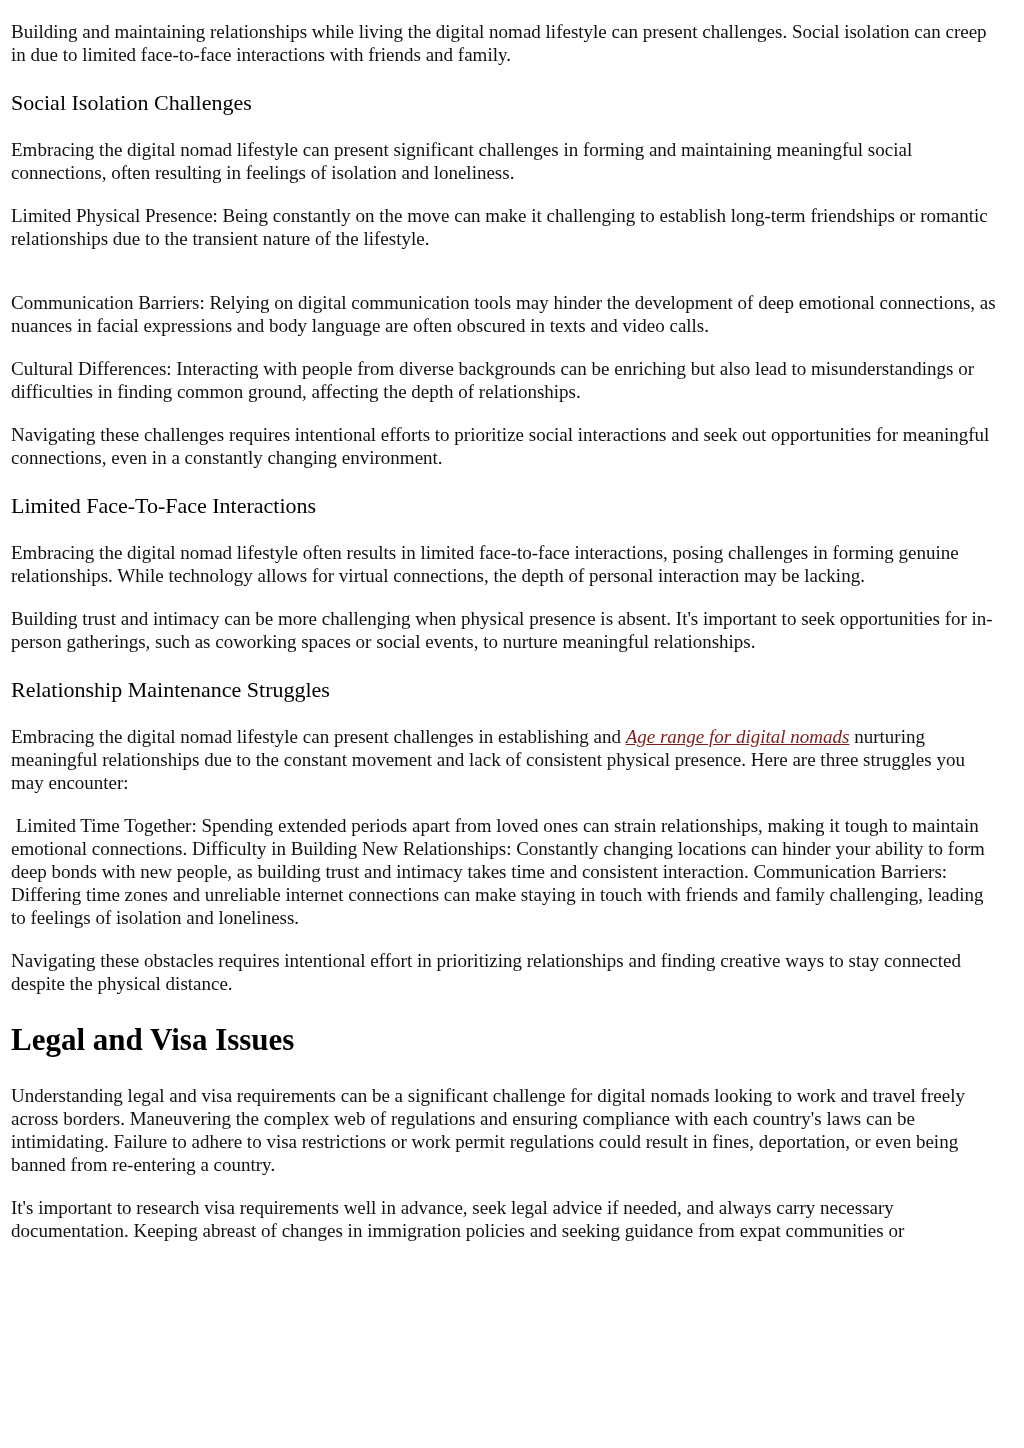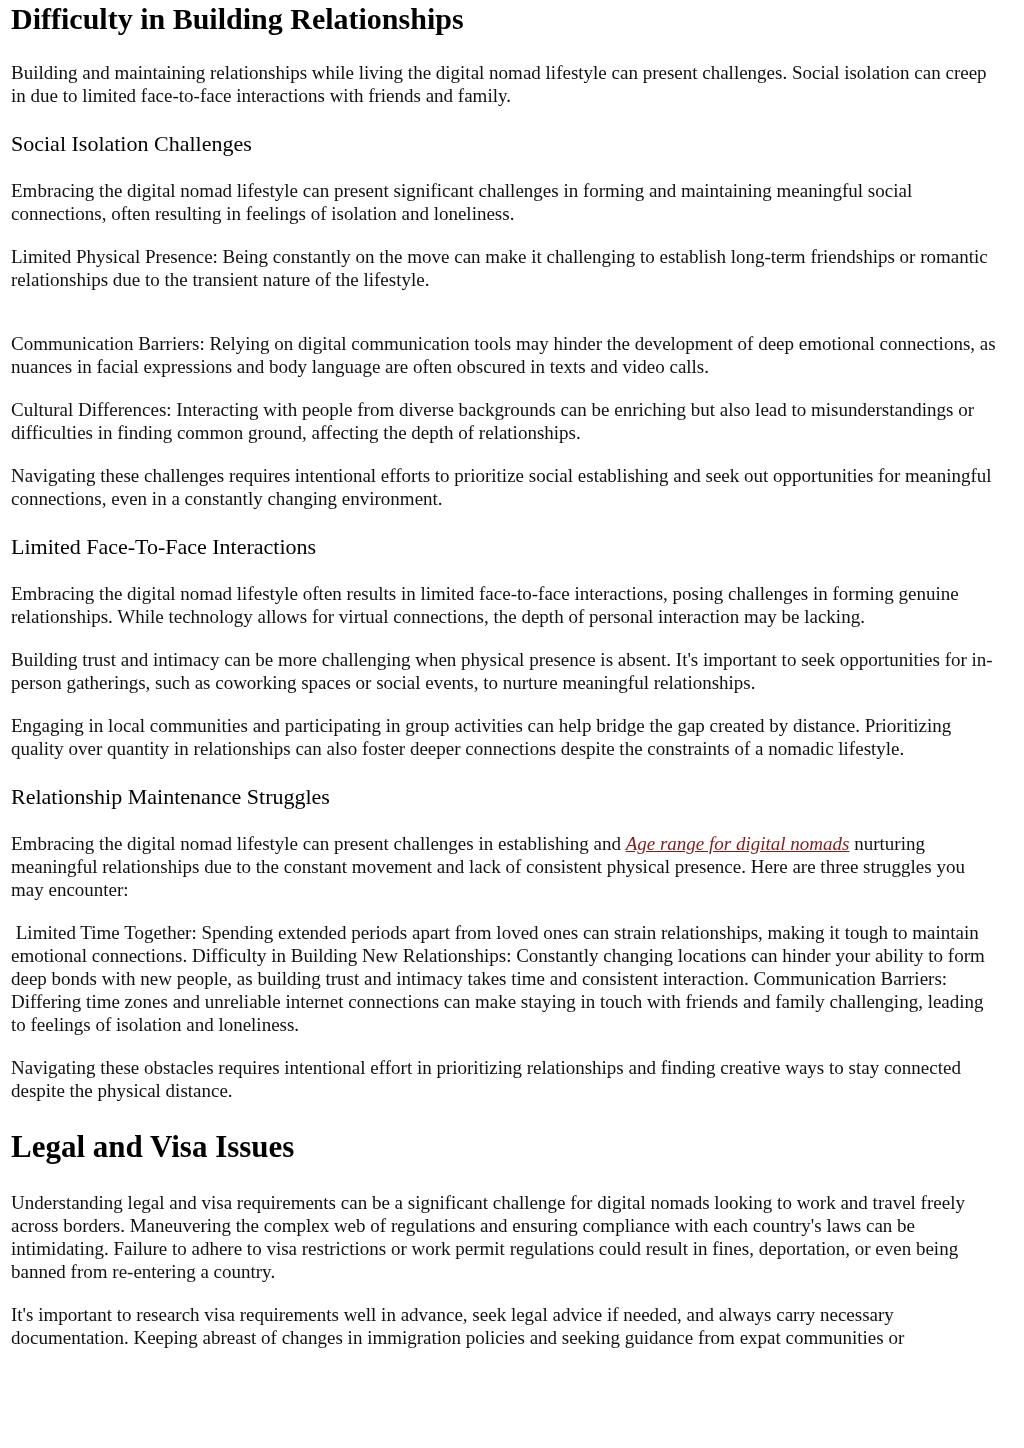--- a/index.html
+++ b/index.html
@@ -52,34 +52,32 @@
     a.link {
       color: #7f1d1d;
       font-style: italic;
       text-decoration: underline;
     }
   </style>
 </head>
 <body>
 
 <div class="content">
-  <h1>Difficulty in Building Relationships</h1>
   <p>Building and maintaining relationships while living the digital nomad lifestyle can present challenges. Social isolation can creep in due to limited face-to-face interactions with friends and family.</p>
 
   <h2>Social Isolation Challenges</h2>
   <p>Embracing the digital nomad lifestyle can present significant challenges in forming and maintaining meaningful social connections, often resulting in feelings of isolation and loneliness.</p>
   <p>Limited Physical Presence: Being constantly on the move can make it challenging to establish long-term friendships or romantic relationships due to the transient nature of the lifestyle.</p>
   <p class="gap">Communication Barriers: Relying on digital communication tools may hinder the development of deep emotional connections, as nuances in facial expressions and body language are often obscured in texts and video calls.</p>
   <p>Cultural Differences: Interacting with people from diverse backgrounds can be enriching but also lead to misunderstandings or difficulties in finding common ground, affecting the depth of relationships.</p>
-  <p>Navigating these challenges requires intentional efforts to prioritize social establishing and seek out opportunities for meaningful connections, even in a constantly changing environment.</p>
+  <p>Navigating these challenges requires intentional efforts to prioritize social interactions and seek out opportunities for meaningful connections, even in a constantly changing environment.</p>
 
   <h2>Limited Face-To-Face Interactions</h2>
   <p>Embracing the digital nomad lifestyle often results in limited face-to-face interactions, posing challenges in forming genuine relationships. While technology allows for virtual connections, the depth of personal interaction may be lacking.</p>
   <p>Building trust and intimacy can be more challenging when physical presence is absent. It's important to seek opportunities for in-person gatherings, such as coworking spaces or social events, to nurture meaningful relationships.</p>
-  <p>Engaging in local communities and participating in group activities can help bridge the gap created by distance. Prioritizing quality over quantity in relationships can also foster deeper connections despite the constraints of a nomadic lifestyle.</p>
 
   <h2>Relationship Maintenance Struggles</h2>
   <p><span>Embracing the digital nomad lifestyle can present challenges in establishing and </span><a class="link" href="#">Age range for digital nomads</a><span> nurturing meaningful relationships due to the constant movement and lack of consistent physical presence. Here are three struggles you may encounter:</span></p>
   <p>&nbsp;Limited Time Together: Spending extended periods apart from loved ones can strain relationships, making it tough to maintain emotional connections. Difficulty in Building New Relationships: Constantly changing locations can hinder your ability to form deep bonds with new people, as building trust and intimacy takes time and consistent interaction. Communication Barriers: Differing time zones and unreliable internet connections can make staying in touch with friends and family challenging, leading to feelings of isolation and loneliness.</p>
   <p>Navigating these obstacles requires intentional effort in prioritizing relationships and finding creative ways to stay connected despite the physical distance.</p>
 
   <h1 class="big-section">Legal and Visa Issues</h1>
   <p>Understanding legal and visa requirements can be a significant challenge for digital nomads looking to work and travel freely across borders. Maneuvering the complex web of regulations and ensuring compliance with each country's laws can be intimidating. Failure to adhere to visa restrictions or work permit regulations could result in fines, deportation, or even being banned from re-entering a country.</p>
   <p>It's important to research visa requirements well in advance, seek legal advice if needed, and always carry necessary documentation. Keeping abreast of changes in immigration policies and seeking guidance from expat communities or</p>
 </div>

